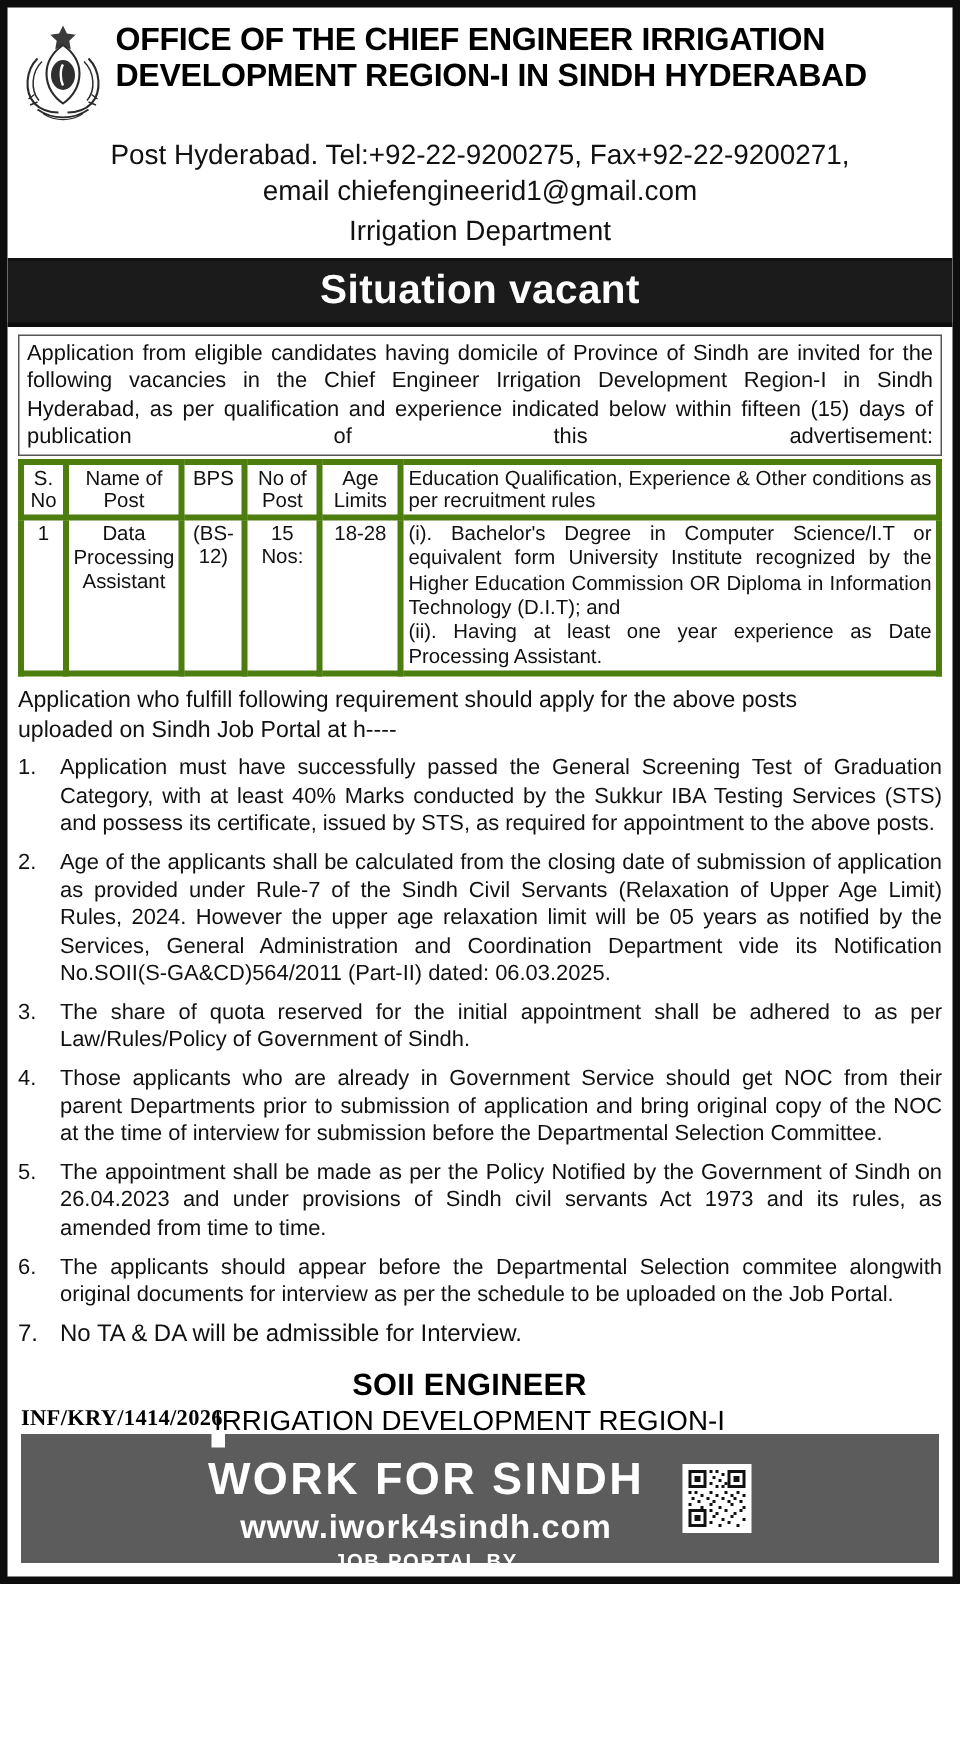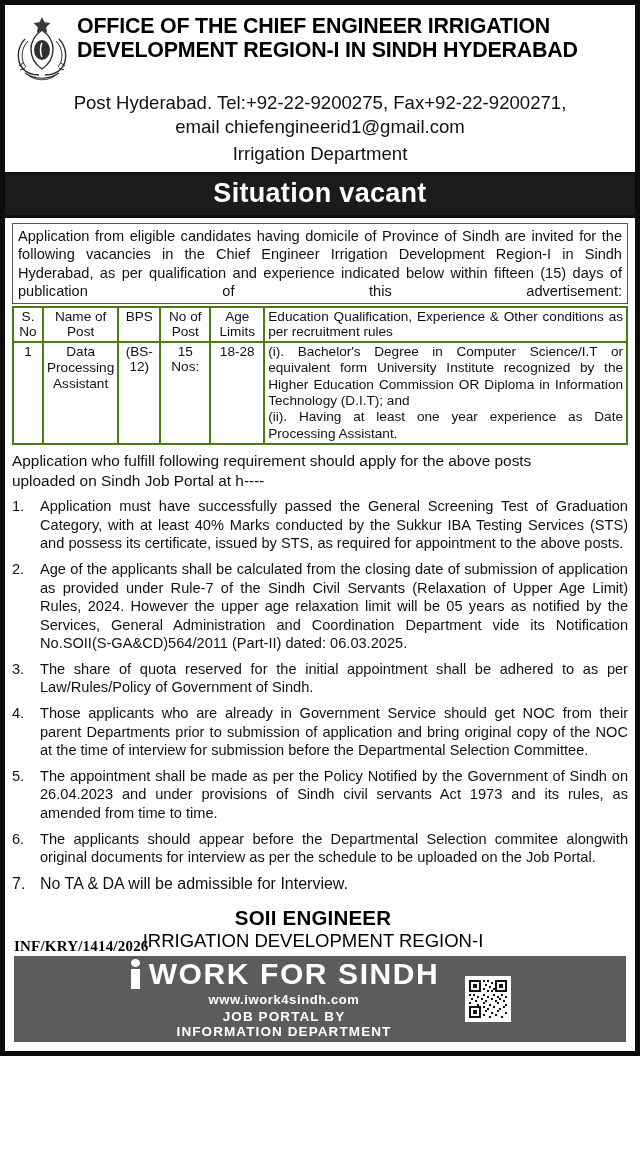--- a/index.html
+++ b/index.html
@@ -88,21 +88,21 @@
 
   
   table.vac {
     width: 100%;
     border-collapse: collapse;
     margin-top: 2px;
     font-size: 13.6px;
     color: #111;
   }
   table.vac th, table.vac td {
-    border: 2px solid #4d7c0f;
+    border: 4px solid #4d7c0f;
     vertical-align: top;
     padding: 1px 3px;
     font-weight: normal;
   }
   table.vac th { line-height: 1.12; }
   .c-sno    { width: 30px;  text-align: center; }
   .c-name   { width: 68px;  text-align: center; }
   .c-bps    { width: 42px;  text-align: center; }
   .c-nop    { width: 50px;  text-align: center; }
   .c-age    { width: 54px;  text-align: center; }
@@ -194,20 +194,21 @@
   }
   .footer-text { text-align: center; }
   .fl1 {
     display: flex;
     justify-content: center;
     gap: 7px;
     font-weight: bold;
     font-size: 30px;
     letter-spacing: 1.6px;
     line-height: 1;
+    flex-direction: column;
   }
   .i-glyph {
     display: inline-block;
     width: 13px;
     height: 30px;
     position: relative;
   }
   .i-glyph::before {
     content: "";
     position: absolute;
@@ -218,21 +219,21 @@
   }
   .i-glyph::after {
     content: "";
     position: absolute;
     left: 2px; top: 10px;
     width: 9px; height: 20px;
     background: #fff;
   }
   .fl2 {
     font-weight: bold;
-    font-size: 13px;
+    font-size: 22px;
     letter-spacing: 0.6px;
     margin-top: 3px;
     text-align: center;
   }
   .fl3 {
     font-weight: bold;
     font-size: 13.5px;
     letter-spacing: 1.1px;
     margin-top: 2px;
   }

